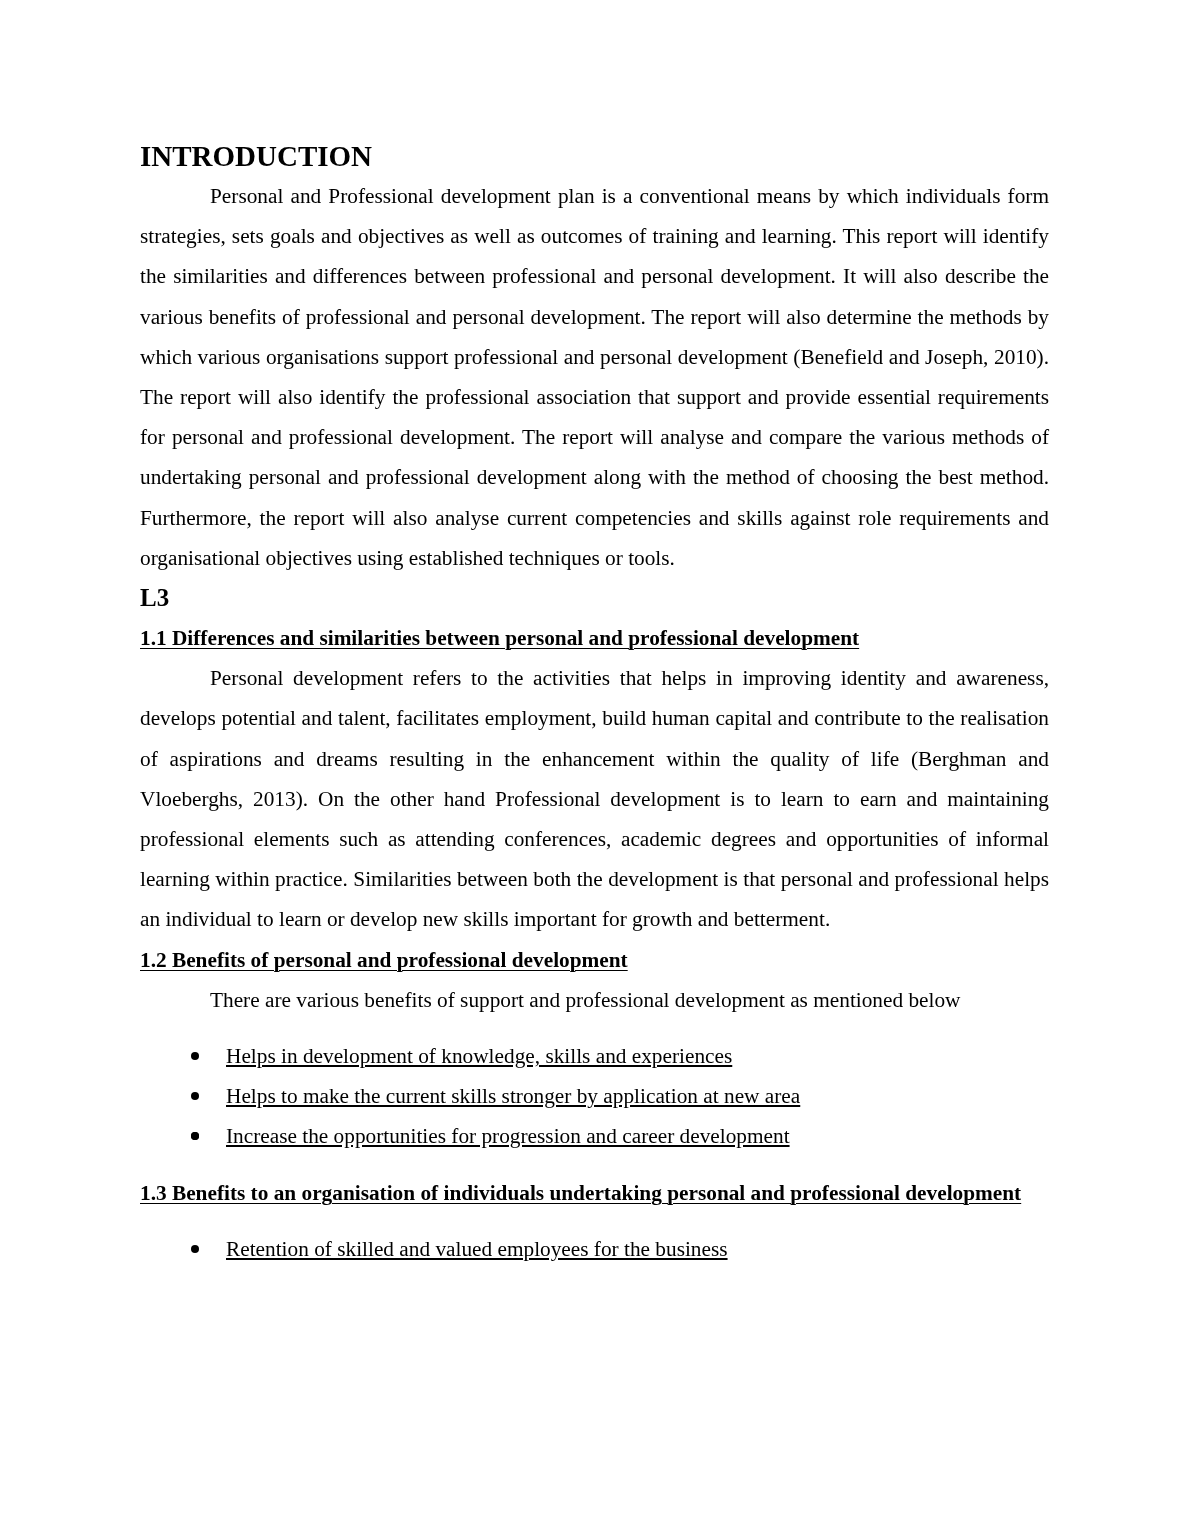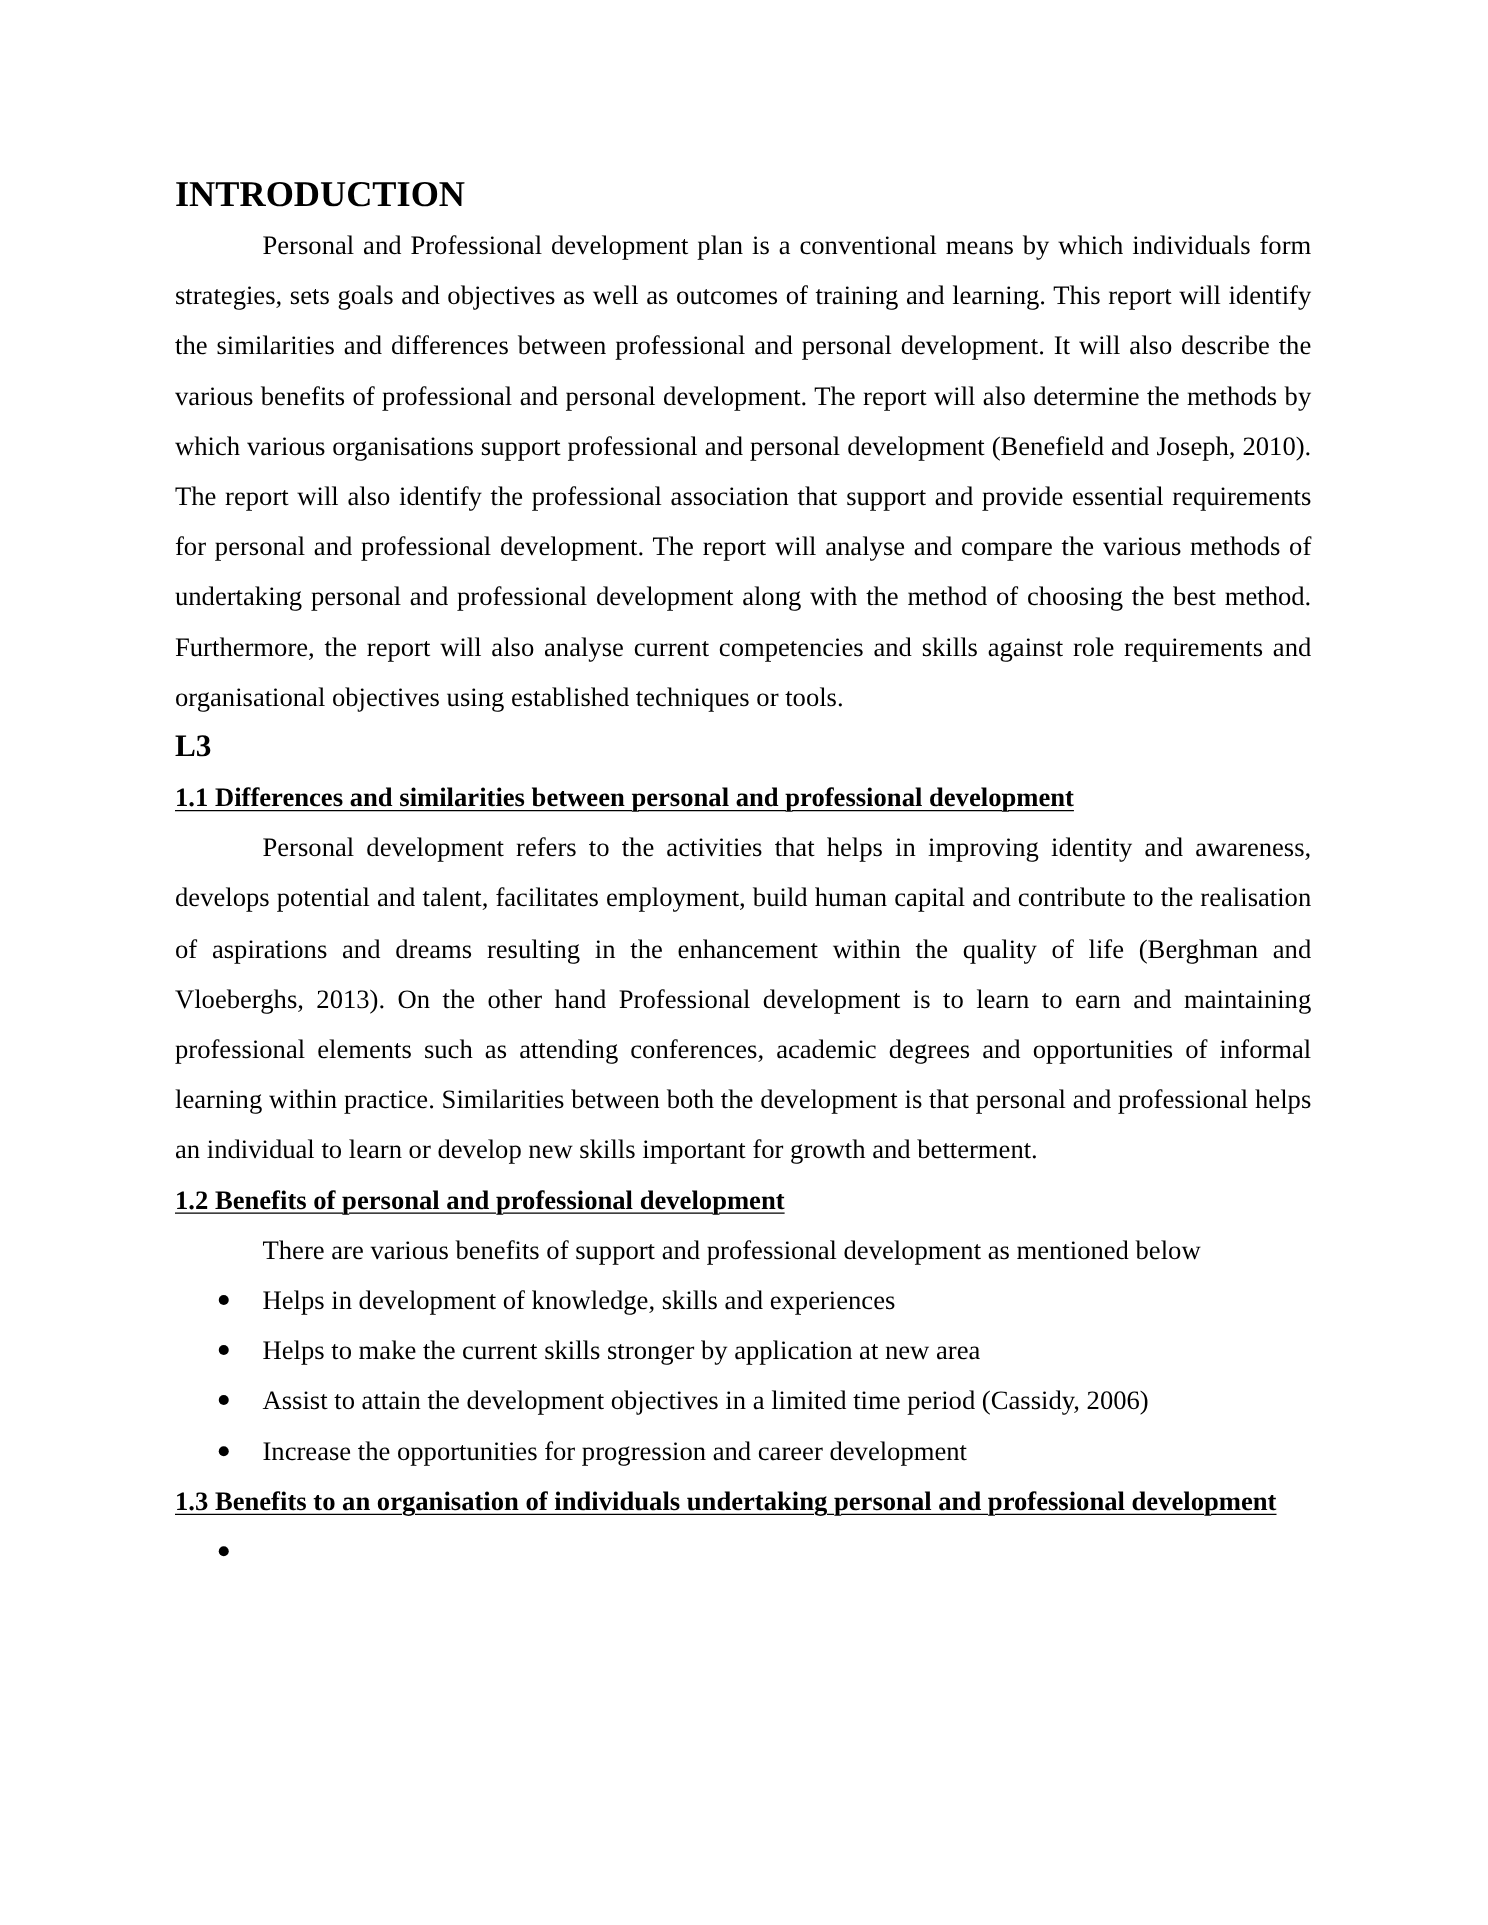--- a/index.html
+++ b/index.html
@@ -52,22 +52,23 @@
     }
     p.lead {
       font-size: 21.3px;
       line-height: 40.2px;
       margin: 0;
       padding-left: 70px;
       white-space: nowrap;
     }
     ul.bullets {
       list-style: none;
-      margin: 0;
+      margin: 16px;
       padding: 0;
+      text-decoration: underline;
     }
     ul.bullets li {
       position: relative;
       font-size: 21.3px;
       line-height: 40.2px;
       padding-left: 70px;
       white-space: nowrap;
     }
     ul.bullets li .dot {
       position: absolute;
@@ -90,22 +91,22 @@
   <div class="h-l3">L3</div>
 
   <div class="sub">1.1 Differences and similarities between personal and professional development</div>
   <p class="body">Personal development refers to the activities that helps in improving identity and awareness, develops potential and talent, facilitates employment, build human capital and contribute to the realisation of aspirations and dreams resulting in the enhancement within the quality of life (Berghman and Vloeberghs, 2013). On the other hand Professional development is to learn to earn and maintaining professional elements such as attending conferences, academic degrees and opportunities of informal learning within practice. Similarities between both the development is that personal and professional helps an individual to learn or develop new skills important for growth and betterment.</p>
 
   <div class="sub">1.2 Benefits of personal and professional development</div>
   <p class="lead">There are various benefits of support and professional development as mentioned below</p>
   <ul class="bullets">
     <li><span class="dot"></span><span>Helps in development of knowledge, skills and experiences</span></li>
     <li><span class="dot"></span><span>Helps to make the current skills stronger by application at new area</span></li>
-    <li><span class="dot"></span><span>Assist to attain the development objectives in a limited time period (Cassidy, 2006)</span></li>
+    <li><span class="dot"></span></li>
     <li><span class="dot"></span><span>Increase the opportunities for progression and career development</span></li>
   </ul>
 
   <div class="sub">1.3 Benefits to an organisation of individuals undertaking personal and professional development</div>
   <ul class="bullets">
-    <li><span class="dot"></span></li>
+    <li><span class="dot"></span><span>Retention of skilled and valued employees for the business</span></li>
   </ul>
 
 </div>
 
 </body></html>

